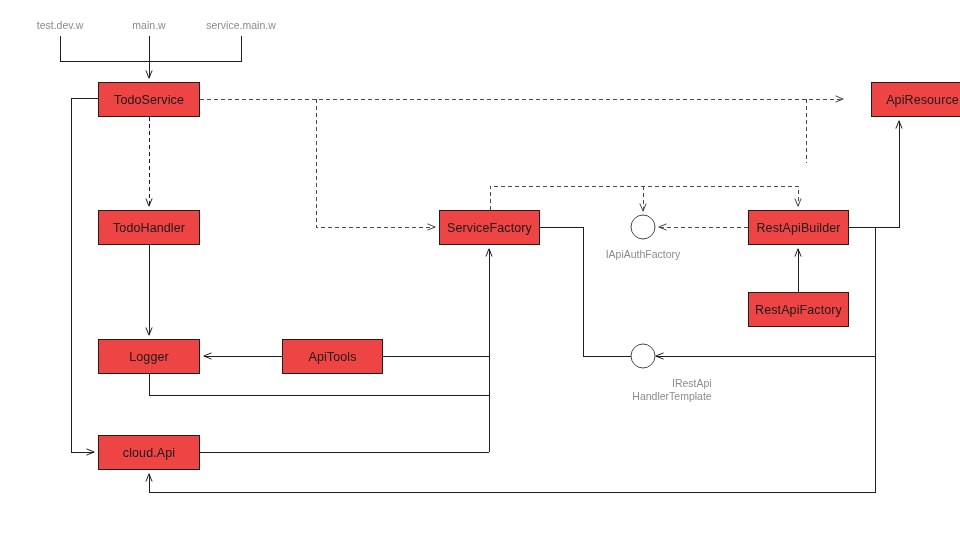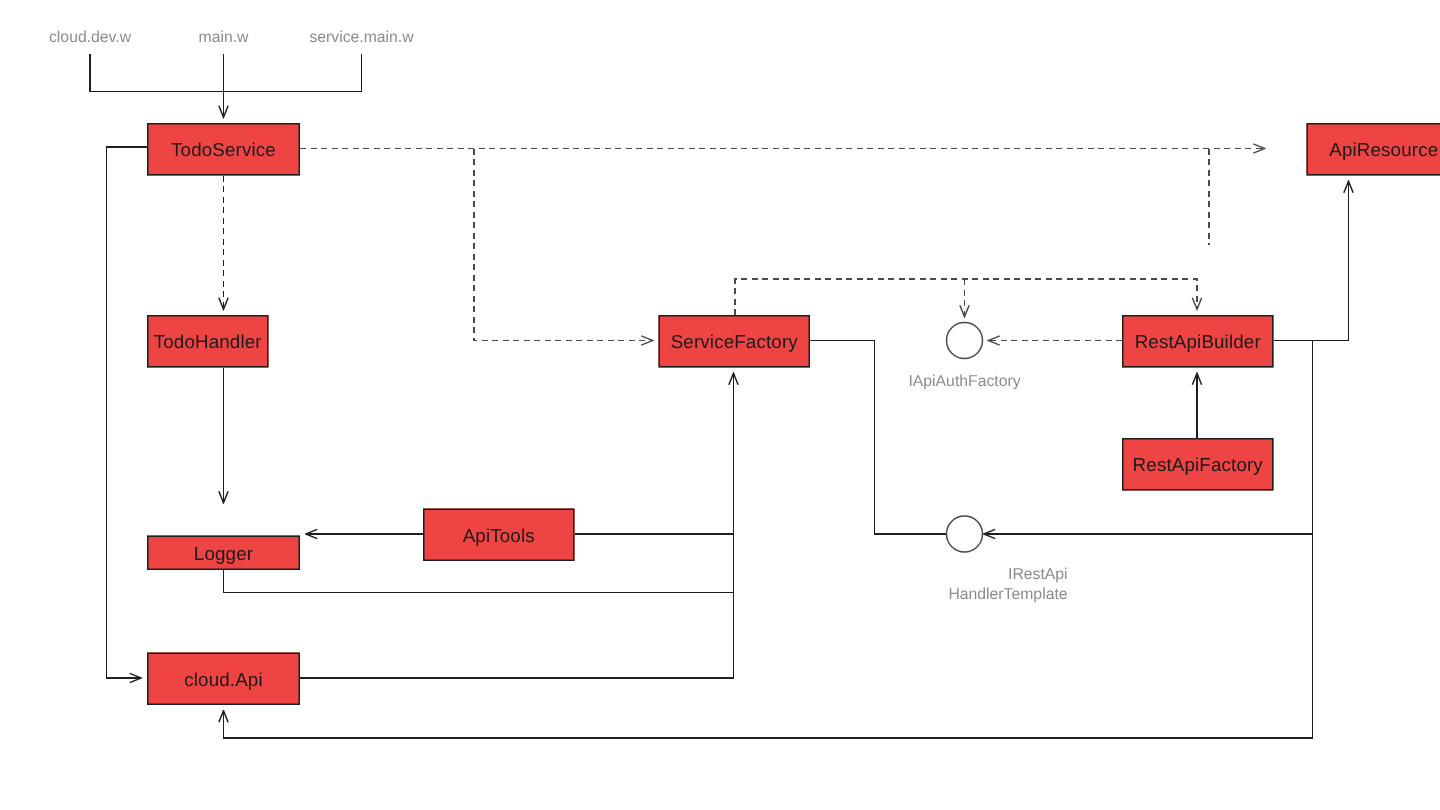--- a/index.html
+++ b/index.html
@@ -72,27 +72,27 @@
       <path d="M490,210 L490,186 L798,186 L798,206" marker-end="url(#ahd)"></path>
 
       <path d="M643,186 L643,211" marker-end="url(#ahd)"></path>
 
       <path d="M748,227 L659,227" marker-end="url(#ahd)"></path>
 
       <path d="M806,99 L806,163"></path>
     </g>
   </svg>
 
-  <div class="srclabel" style="left:60px;top:19px">cloud.dev.w</div>
+  <div class="srclabel" style="left:60px;top:19px">test.dev.w</div>
   <div class="srclabel" style="left:149px;top:19px">main.w</div>
   <div class="srclabel" style="left:241px;top:19px">service.main.w</div>
 
   <div class="node" style="left:98px;top:82px;width:102px;height:35px">TodoService</div>
-  <div class="node" style="left:98px;top:210px;width:81px;height:35px">TodoHandler</div>
-  <div class="node" style="left:98px;top:357px;width:102px;height:23px">Logger</div>
+  <div class="node" style="left:98px;top:210px;width:102px;height:35px">TodoHandler</div>
+  <div class="node" style="left:98px;top:339px;width:102px;height:35px">Logger</div>
   <div class="node" style="left:282px;top:339px;width:101px;height:35px">ApiTools</div>
   <div class="node" style="left:98px;top:435px;width:102px;height:35px">cloud.Api</div>
   <div class="node" style="left:439px;top:210px;width:101px;height:35px">ServiceFactory</div>
   <div class="node" style="left:748px;top:210px;width:101px;height:35px">RestApiBuilder</div>
   <div class="node" style="left:748px;top:292px;width:101px;height:35px">RestApiFactory</div>
   <div class="node" style="left:871px;top:82px;width:103px;height:35px">ApiResource</div>
 
   <div class="iface" style="left:643px;top:227px"></div>
   <div class="ifacelabel" style="left:643px;top:248px">IApiAuthFactory</div>
 

